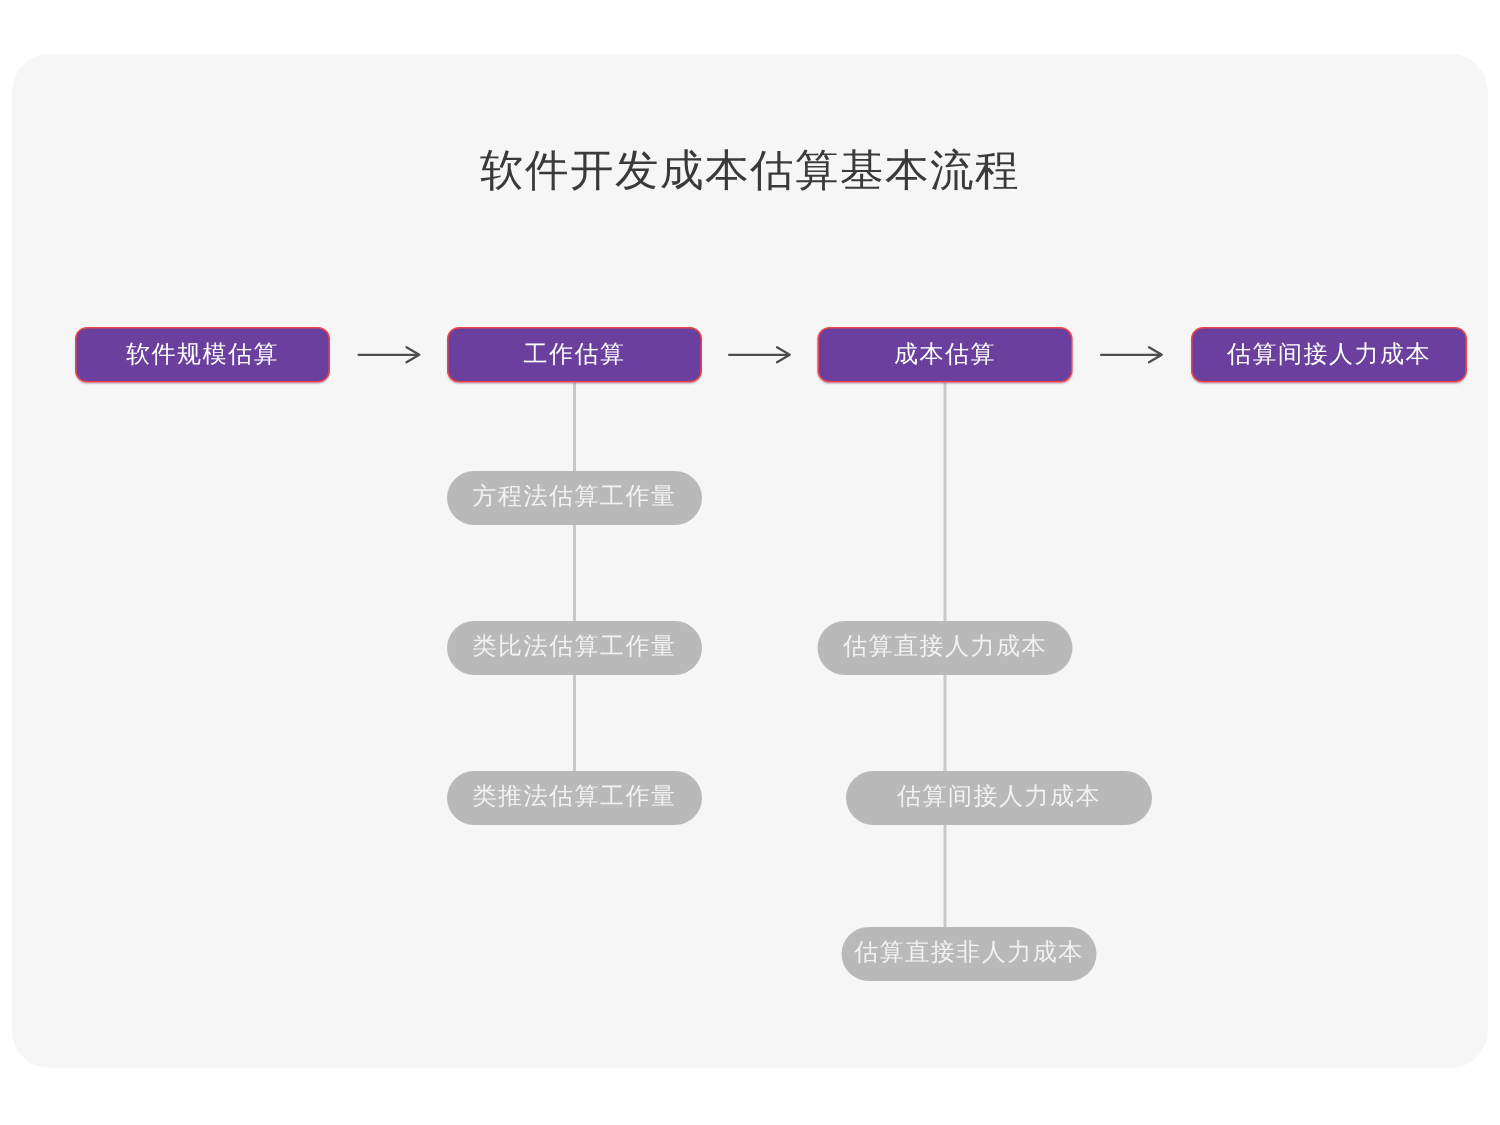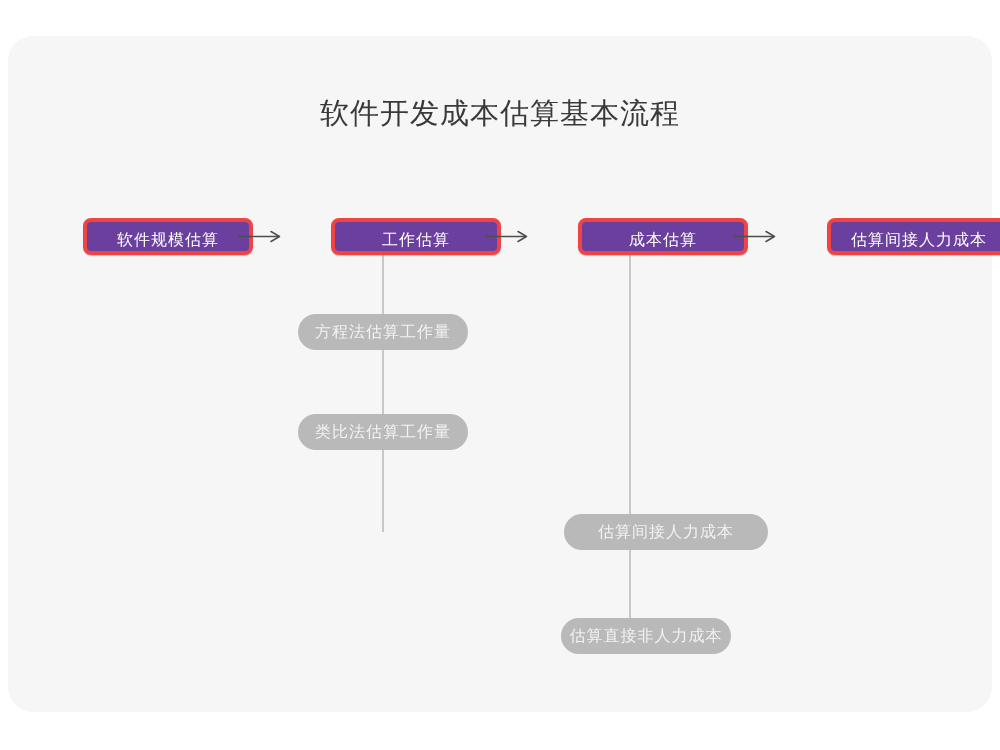--- a/index.html
+++ b/index.html
@@ -44,24 +44,23 @@
     line-height: 35px;
     text-align: center;
     font-size: 16px;
     border-radius: 8px;
     letter-spacing: 1px;
     white-space: nowrap;
     z-index: 2;
   }
   .node.main {
     background: #6a3f9d;
-    border: 4px solid #ef4444;
+    border: 1px solid #ef4444;
     color: #ffffff;
     box-shadow: 0 1px 1px rgba(60,30,100,0.25);
-    margin-left: 33px;
   }
   .node.sub {
     background: #b9b9b9;
     color: #f2f2f2;
     height: 36px;
     line-height: 36px;
     border-radius: 18px;
   }
   .connector {
     position: absolute;
@@ -110,18 +109,20 @@
     </div>
     <div class="arrow" style="left:725px; top:194px;">
       <svg width="44" height="13" viewBox="0 0 44 13">
         <line x1="1" y1="6.5" x2="40" y2="6.5" stroke="#4d4d4d" stroke-width="1.5" stroke-linecap="round"></line>
         <path d="M33 1.5 L41.5 6.5 L33 11.5" fill="none" stroke="#4d4d4d" stroke-width="1.5" stroke-linecap="round" stroke-linejoin="round"></path>
       </svg>
     </div>
 
     <div class="node sub" style="left:290px; top:278px; width:170px;">方程法估算工作量</div>
     <div class="node sub" style="left:290px; top:378px; width:170px;">类比法估算工作量</div>
+    <div class="node sub" style="left:290px; top:478px; width:170px;">类推法估算工作量</div>
 
+    <div class="node sub" style="left:537px; top:378px; width:170px;">估算直接人力成本</div>
     <div class="node sub" style="left:556px; top:478px; width:204px;">估算间接人力成本</div>
     <div class="node sub" style="left:537px; top:582px; width:170px;margin-left:16px;">估算直接非人力成本</div>
 
   </div>
 </div>
 
 </body></html>

